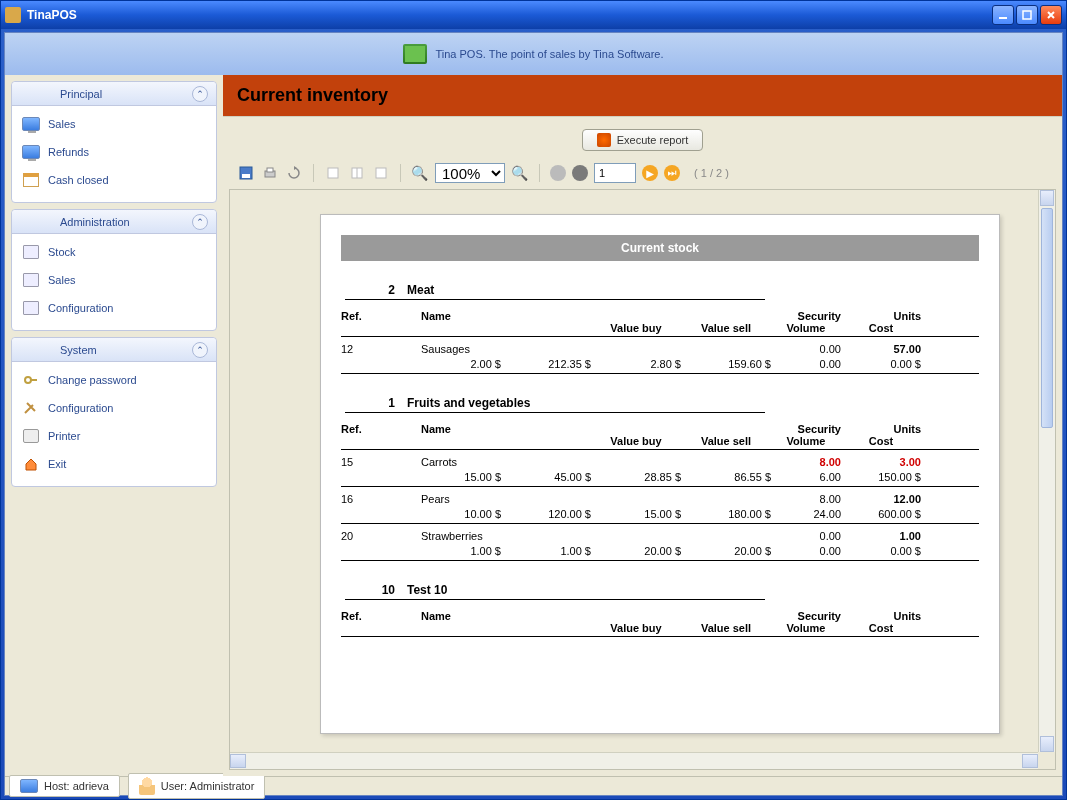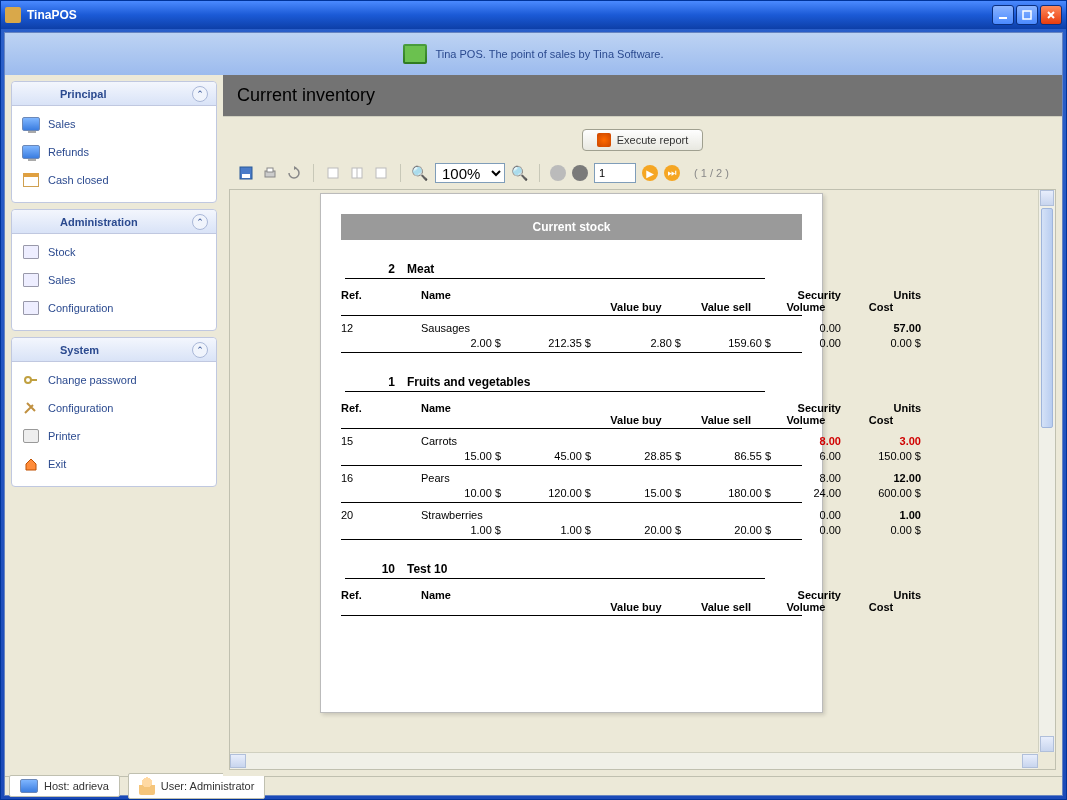--- a/index.html
+++ b/index.html
@@ -17,34 +17,34 @@
 .inner { flex: 1; margin: 3px; background: #ece9d8; border: 1px solid #6684c1; display: flex; flex-direction: column; }
 
 .banner { height: 42px; background: linear-gradient(to bottom, #bdd3f3, #9cbbee); display: flex; align-items: center; justify-content: center; gap: 8px; color: #2b4a8f; }
 .banner .logo { width: 24px; height: 20px; background: linear-gradient(to bottom, #4a9d3e, #2e7a1f); border-radius: 2px; position: relative; }
 .banner .logo::after { content: ""; position: absolute; left: 2px; top: 2px; right: 2px; bottom: 2px; background: #6bc14f; }
 
 .workspace { flex: 1; display: flex; background: #ece9d8; overflow: hidden; }
 .sidebar { width: 218px; padding: 6px; display: flex; flex-direction: column; gap: 6px; }
 .panel { background: #fff; border: 1px solid #c0c8e0; border-radius: 4px; }
 .panel-head { height: 24px; background: linear-gradient(to bottom, #f3f6fd, #d9e3f7); border-bottom: 1px solid #c0c8e0; display: flex; align-items: center; padding: 0 8px; border-radius: 4px 4px 0 0; }
-.panel-head .ptitle { flex: 1; color: #2b4a8f; font-weight: bold; padding-left: 40px; }
+.panel-head .ptitle { flex: 1; color: #2b4a8f; font-weight: normal; padding-left: 40px; }
 .collapse { width: 16px; height: 16px; border: 1px solid #aab8d8; border-radius: 50%; background: #f0f4fc; display: flex; align-items: center; justify-content: center; color: #2b4a8f; font-size: 9px; cursor: pointer; }
 .panel-body { padding: 4px 6px 8px; }
 .nav-item { display: flex; align-items: center; gap: 8px; padding: 6px 4px; color: #2b4a8f; cursor: pointer; }
 .nav-item .icon { width: 18px; height: 16px; display: inline-flex; align-items: center; justify-content: center; }
 
 .monitor { width: 18px; height: 14px; background: linear-gradient(to bottom, #7fb6ff, #3b7de0); border: 1px solid #6b88b8; border-radius: 2px; display: inline-block; position: relative; }
 .monitor::after { content: ""; position: absolute; bottom: -3px; left: 5px; width: 8px; height: 2px; background: #aaa; }
 .book { width: 16px; height: 14px; background: #eef; border: 1px solid #99a; border-radius: 1px; }
 .printer-icon { width: 16px; height: 14px; background: #eee; border: 1px solid #999; border-radius: 2px; }
 .calendar { width: 16px; height: 14px; background: #fff; border: 1px solid #cfa050; border-top: 4px solid #e0a040; }
 
 .main { flex: 1; display: flex; flex-direction: column; background: #ece9d8; position: relative; }
-.pagetitle { background: #737373; padding: 10px 14px; font-size: 18px; font-weight: normal; color: #000; border-bottom: 1px solid #d0d0c0; }
+.pagetitle { background: #c2410c; padding: 10px 14px; font-size: 18px; font-weight: bold; color: #000; border-bottom: 1px solid #d0d0c0; }
 .reportbar { height: 30px; display: flex; align-items: center; justify-content: center; margin-top: 8px; }
 .btn-exec { background: linear-gradient(to bottom, #fefefe, #e8e8e0); border: 1px solid #a0a090; border-radius: 4px; padding: 3px 14px; display: flex; align-items: center; gap: 6px; cursor: pointer; color: #333; }
 .btn-exec .flag { width: 14px; height: 14px; background: radial-gradient(#ff6a00, #c94400); border-radius: 2px; }
 
 .toolbar { height: 28px; display: flex; align-items: center; gap: 6px; padding: 0 8px; margin: 4px 6px 0; }
 .tbtn { width: 18px; height: 18px; display: inline-flex; align-items: center; justify-content: center; cursor: pointer; color: #555; }
 .sep { width: 1px; height: 18px; background: #c8c8b8; margin: 0 4px; }
 .zoom-select { width: 70px; height: 20px; border: 1px solid #7f9db9; background: #fff; font-size: 15px; padding: 0 2px; }
 .page-input { width: 42px; height: 20px; border: 1px solid #7f9db9; background: #fff; text-align: left; font-size: 11px; padding: 0 4px; }
 .zoomglass { color: #3b7de0; font-size: 14px; }
@@ -57,21 +57,21 @@
 
 .scroll-area { flex: 1; background: #ece9d8; margin: 2px 6px 6px; border: 1px solid #c0c0b0; position: relative; overflow: hidden; }
 .scroll-v { position: absolute; right: 0; top: 0; bottom: 17px; width: 17px; background: #f0f0e8; border-left: 1px solid #d0d0c0; }
 .scroll-v .thumb { position: absolute; left: 2px; right: 2px; top: 18px; height: 220px; background: linear-gradient(to right, #d5e2f7, #b8cdf0); border: 1px solid #9fb5db; border-radius: 2px; }
 .scroll-v .arr { position: absolute; left: 1px; right: 1px; height: 16px; background: linear-gradient(to bottom, #e8eefc, #c8d5ee); border: 1px solid #b0bfda; }
 .scroll-v .arr.up { top: 0; } .scroll-v .arr.down { bottom: 0; }
 .scroll-h { position: absolute; left: 0; right: 17px; bottom: 0; height: 17px; background: #f0f0e8; border-top: 1px solid #d0d0c0; }
 .scroll-h .arr { position: absolute; top: 1px; bottom: 1px; width: 16px; background: linear-gradient(to bottom, #e8eefc, #c8d5ee); border: 1px solid #b0bfda; }
 .scroll-h .arr.l { left: 0; } .scroll-h .arr.r { right: 0; }
 
-.page { position: absolute; left: 90px; top: 3px; width: 503px; min-height: 520px; background: #fff; border: 1px solid #bbb; box-shadow: 2px 2px 4px rgba(0,0,0,0.15); padding: 20px; }
+.page { position: absolute; left: 90px; top: 24px; width: 680px; min-height: 520px; background: #fff; border: 1px solid #bbb; box-shadow: 2px 2px 4px rgba(0,0,0,0.15); padding: 20px; }
 .reporthead { background: #9a9a9a; color: #fff; text-align: center; font-weight: bold; padding: 6px 0; font-size: 12px; }
 
 .section-head { display: flex; border-bottom: 1px solid #000; margin-top: 22px; font-weight: bold; font-size: 12px; padding-bottom: 2px; width: 420px; margin-left: 4px; }
 .section-head .num { width: 50px; text-align: right; margin-right: 12px; }
 .col-headers { display: grid; grid-template-columns: 80px 170px 90px 90px 70px 80px; font-weight: bold; font-size: 11px; margin-top: 10px; }
 .col-headers .right { text-align: right; }
 .sub-headers { display: grid; grid-template-columns: 80px 170px 90px 90px 70px 80px; font-weight: bold; border-bottom: 1px solid #000; padding-bottom: 2px; }
 .sub-headers div { text-align: center; }
 
 .data-row1 { display: grid; grid-template-columns: 80px 170px 90px 90px 70px 80px; margin-top: 6px; }

